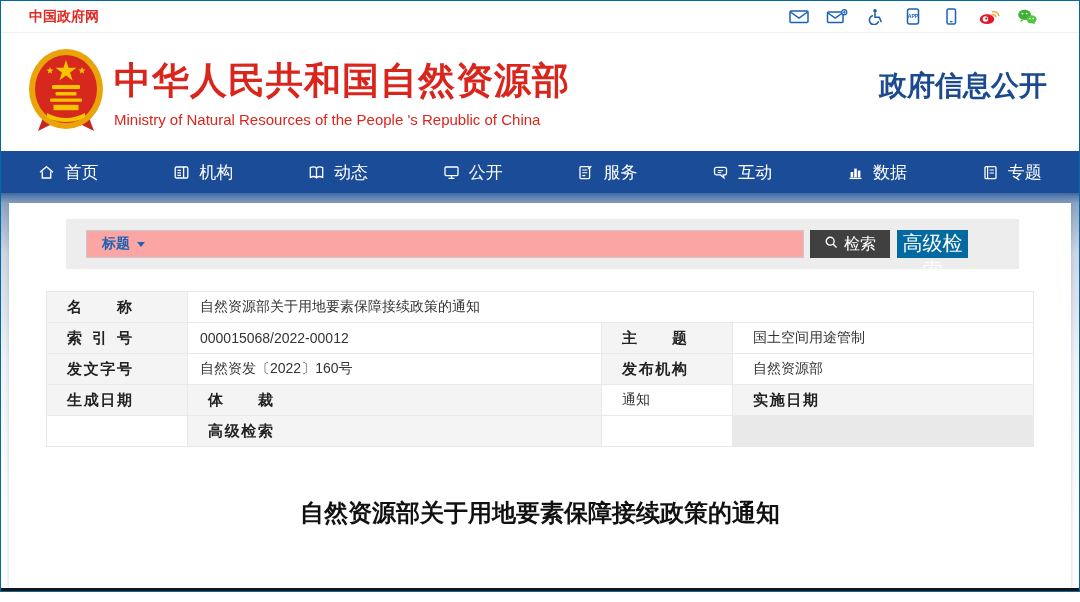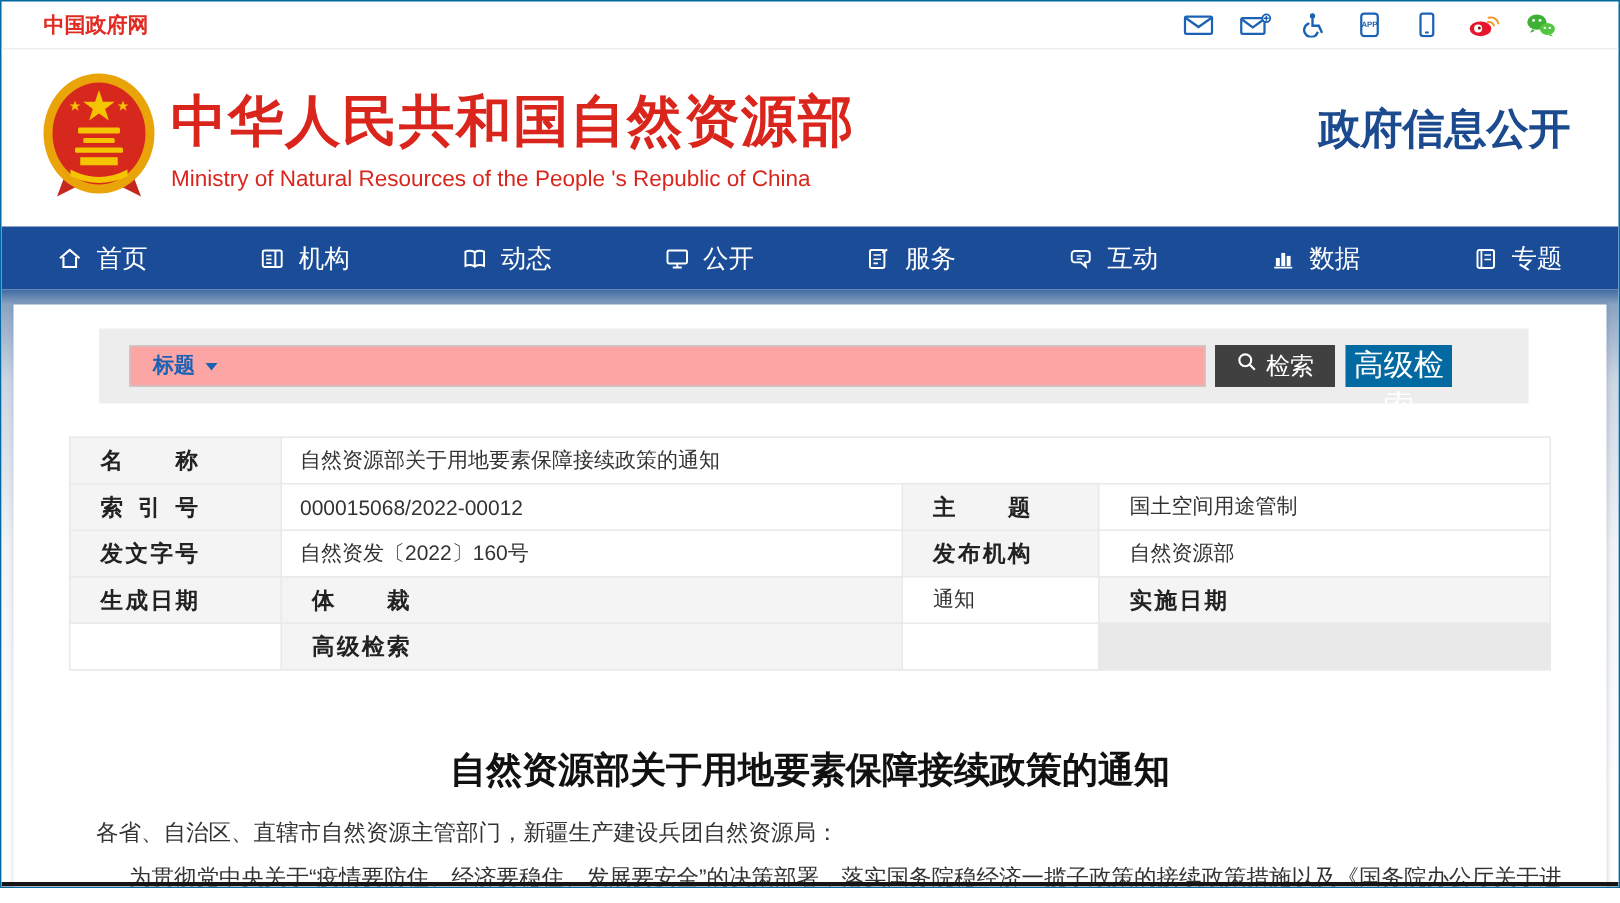--- a/index.html
+++ b/index.html
@@ -283,22 +283,18 @@
           </div>
         <div class="mt-value"></div>
         <div class="mt-label">
             <span>高级检索</span>
           </div>
         <div class="mt-value right"></div>
       </div>
 
       <h1 class="doc-title">自然资源部关于用地要素保障接续政策的通知</h1>
 
-      <div class="doc-body">
-        <p class="p-first">各省、自治区、直辖市自然资源主管部门，新疆生产建设兵团自然资源局：</p>
-        <p class="p-indent">为贯彻党中央关于“疫情要防住、经济要稳住、发展要安全”的决策部署，落实国务院稳经济一揽子政策的接续政策措施以及《国务院办公厅关于进</p>
-      </div>
 
     </div>
   </div>
 
   <div class="bottom-edge"></div>
 </div>
 
 </body></html>

